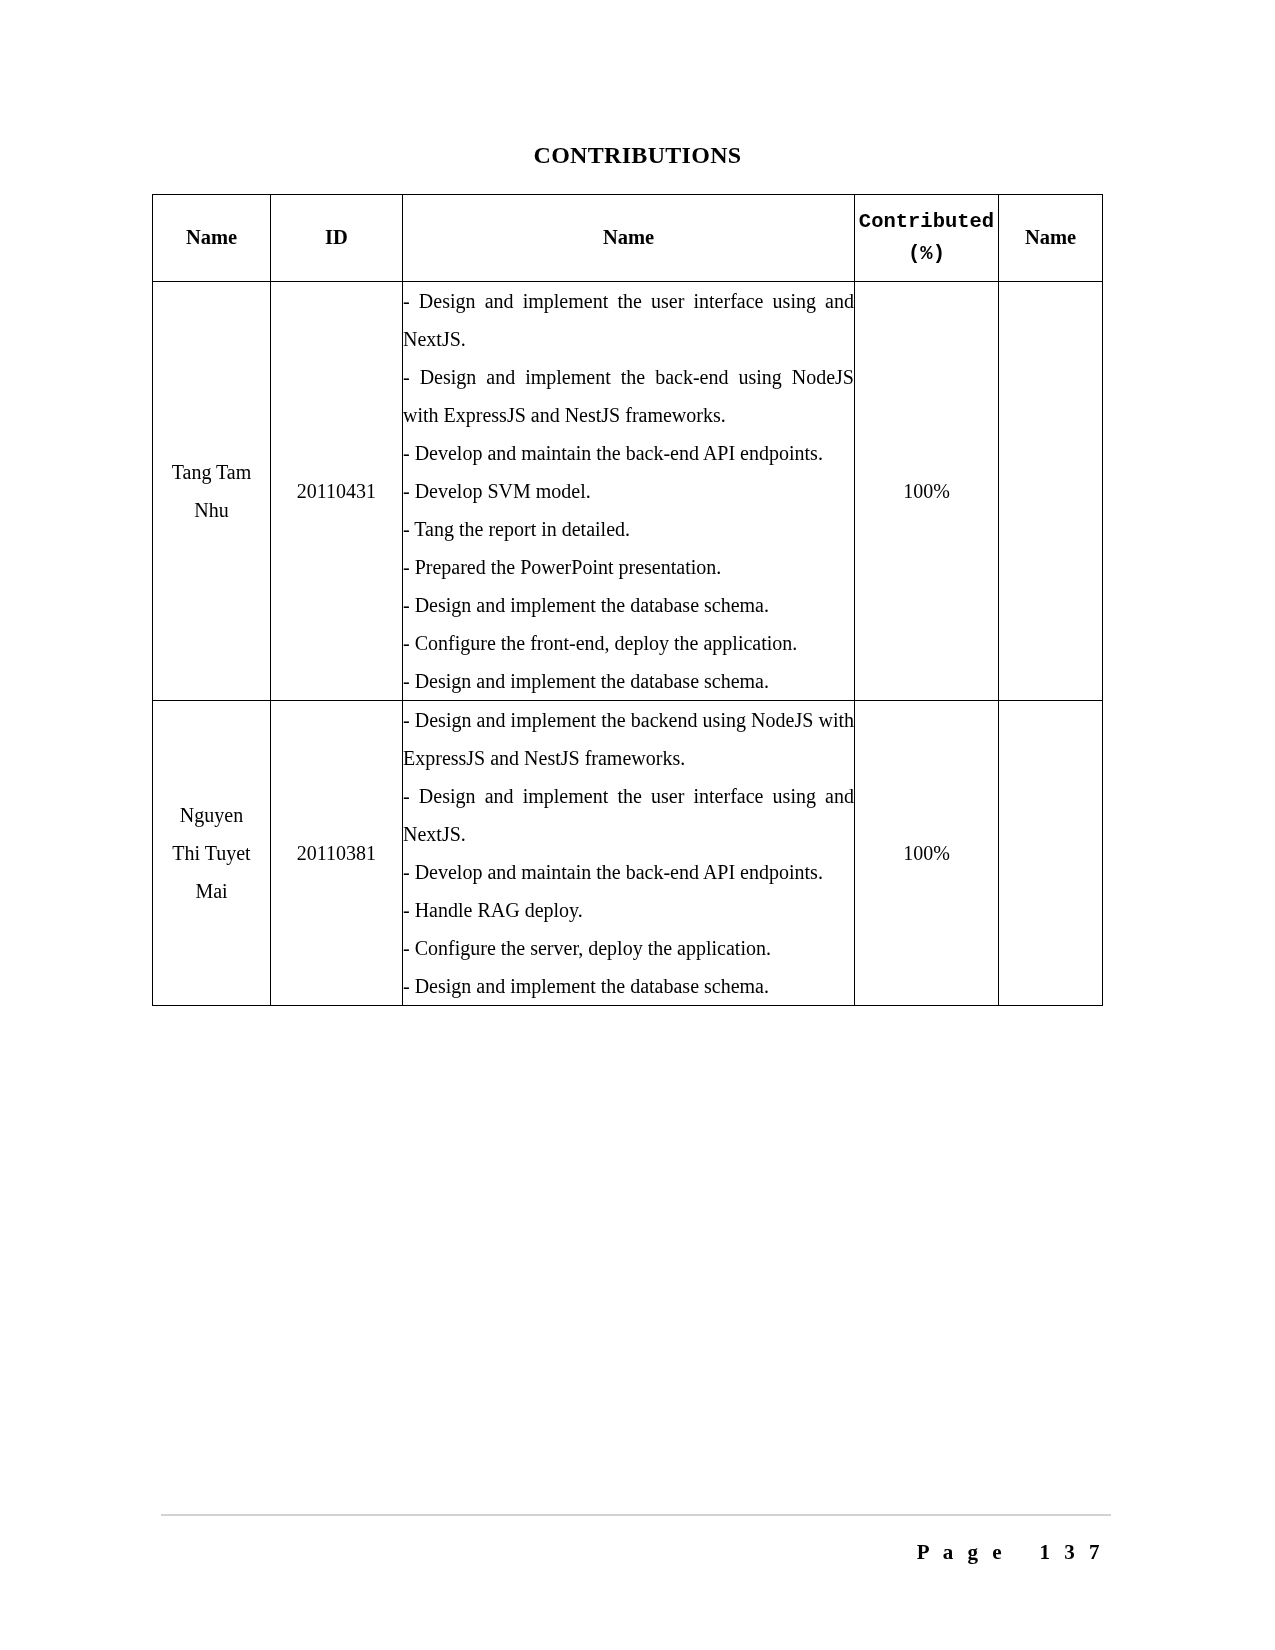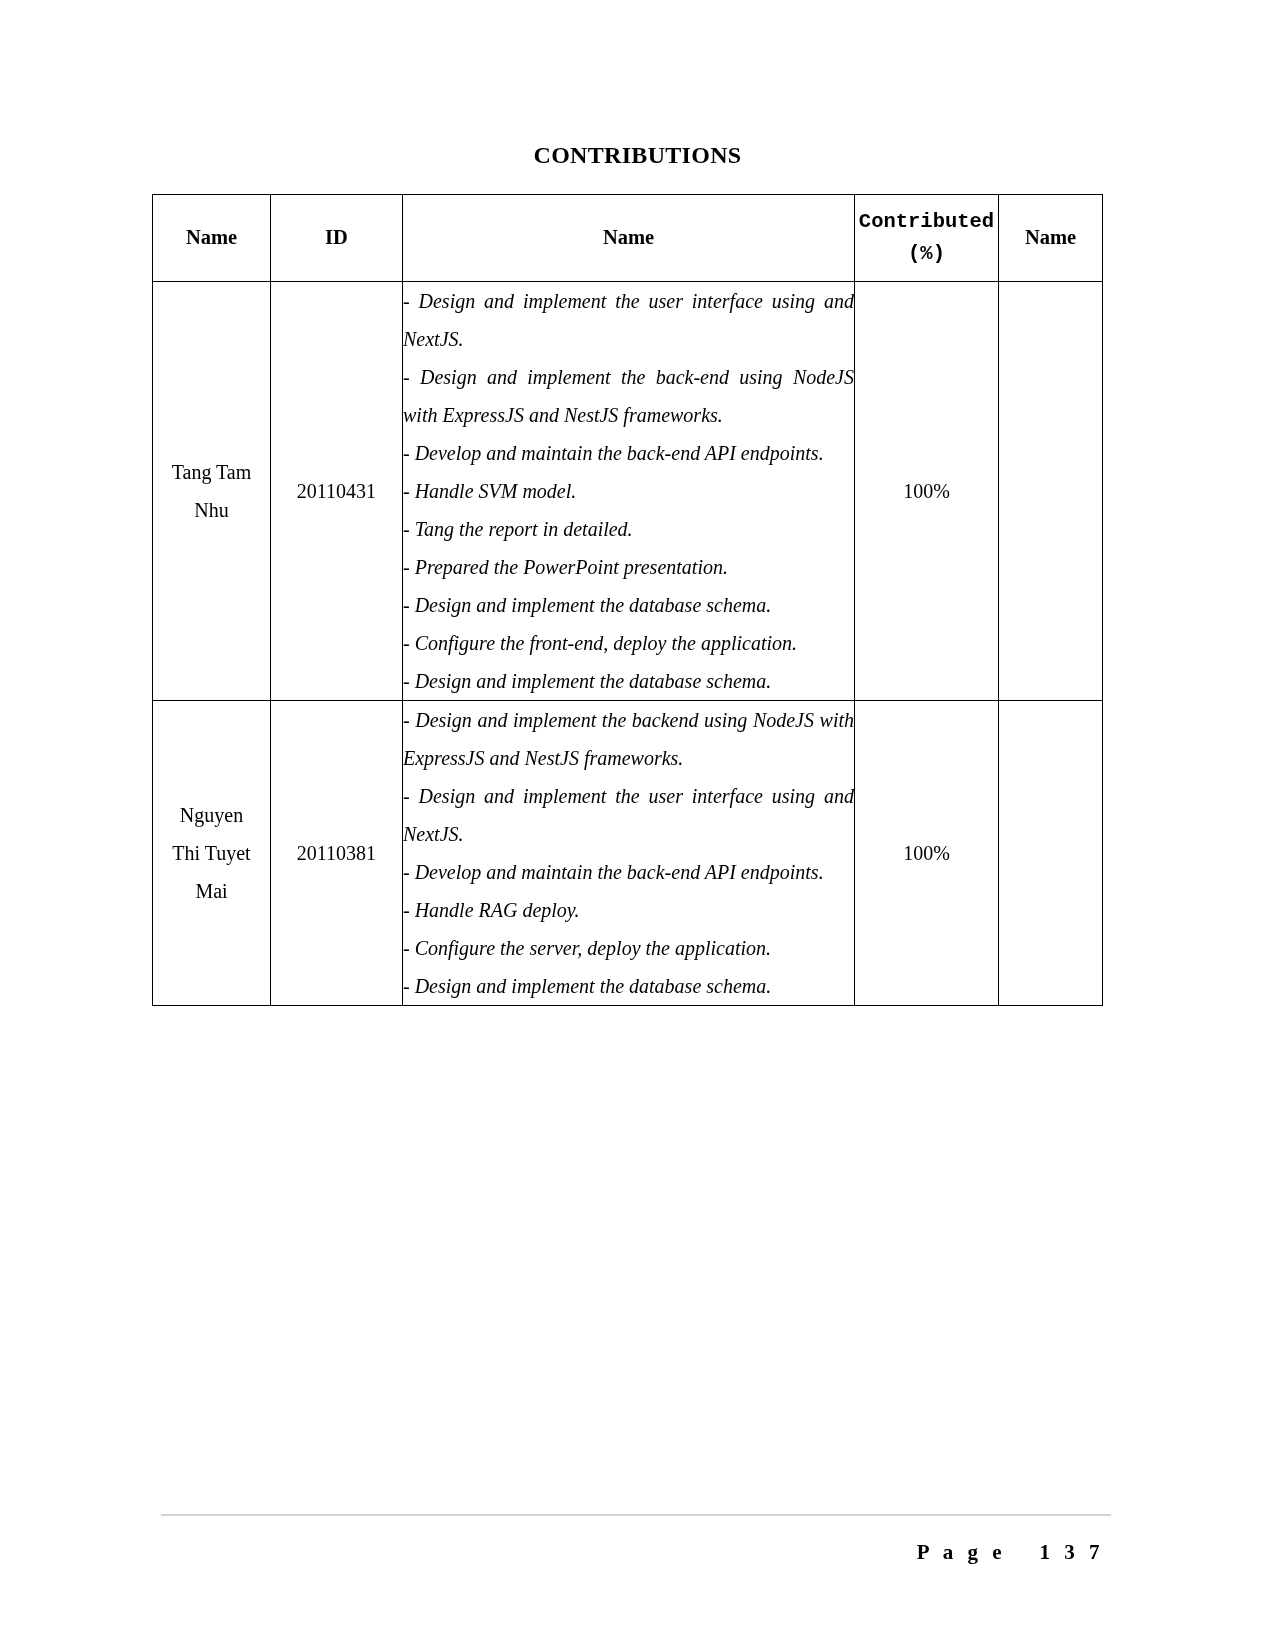--- a/index.html
+++ b/index.html
@@ -89,21 +89,20 @@
     line-height: 1.9;
     padding: 9px 11px 10px 11px;
   }
 
   td.cell-task .task-line {
     display: block;
     text-align: justify;
     text-align-last: left;
     margin: 0;
     hyphens: none;
-    font-style: italic;
   }
 
   .name-stack {
     display: block;
     line-height: 1.9;
   }
 
   .footer-rule {
     position: absolute;
     left: 161px;
@@ -158,21 +157,21 @@
         <tr>
           <td class="cell-center">
             <span class="name-stack">Tang Tam</span>
             <span class="name-stack">Nhu</span>
           </td>
           <td class="cell-center">20110431</td>
           <td class="cell-task">
             <span class="task-line">- Design and implement the user interface using and NextJS.</span>
             <span class="task-line">- Design and implement the back-end using NodeJS with ExpressJS and NestJS frameworks.</span>
             <span class="task-line">- Develop and maintain the back-end API endpoints.</span>
-            <span class="task-line">- Handle SVM model.</span>
+            <span class="task-line">- Develop SVM model.</span>
             <span class="task-line">- Tang the report in detailed.</span>
             <span class="task-line">- Prepared the PowerPoint presentation.</span>
             <span class="task-line">- Design and implement the database schema.</span>
             <span class="task-line">- Configure the front-end, deploy the application.</span>
             <span class="task-line">- Design and implement the database schema.</span>
           </td>
           <td class="cell-center">100%</td>
           <td class="cell-center"></td>
         </tr>
 

